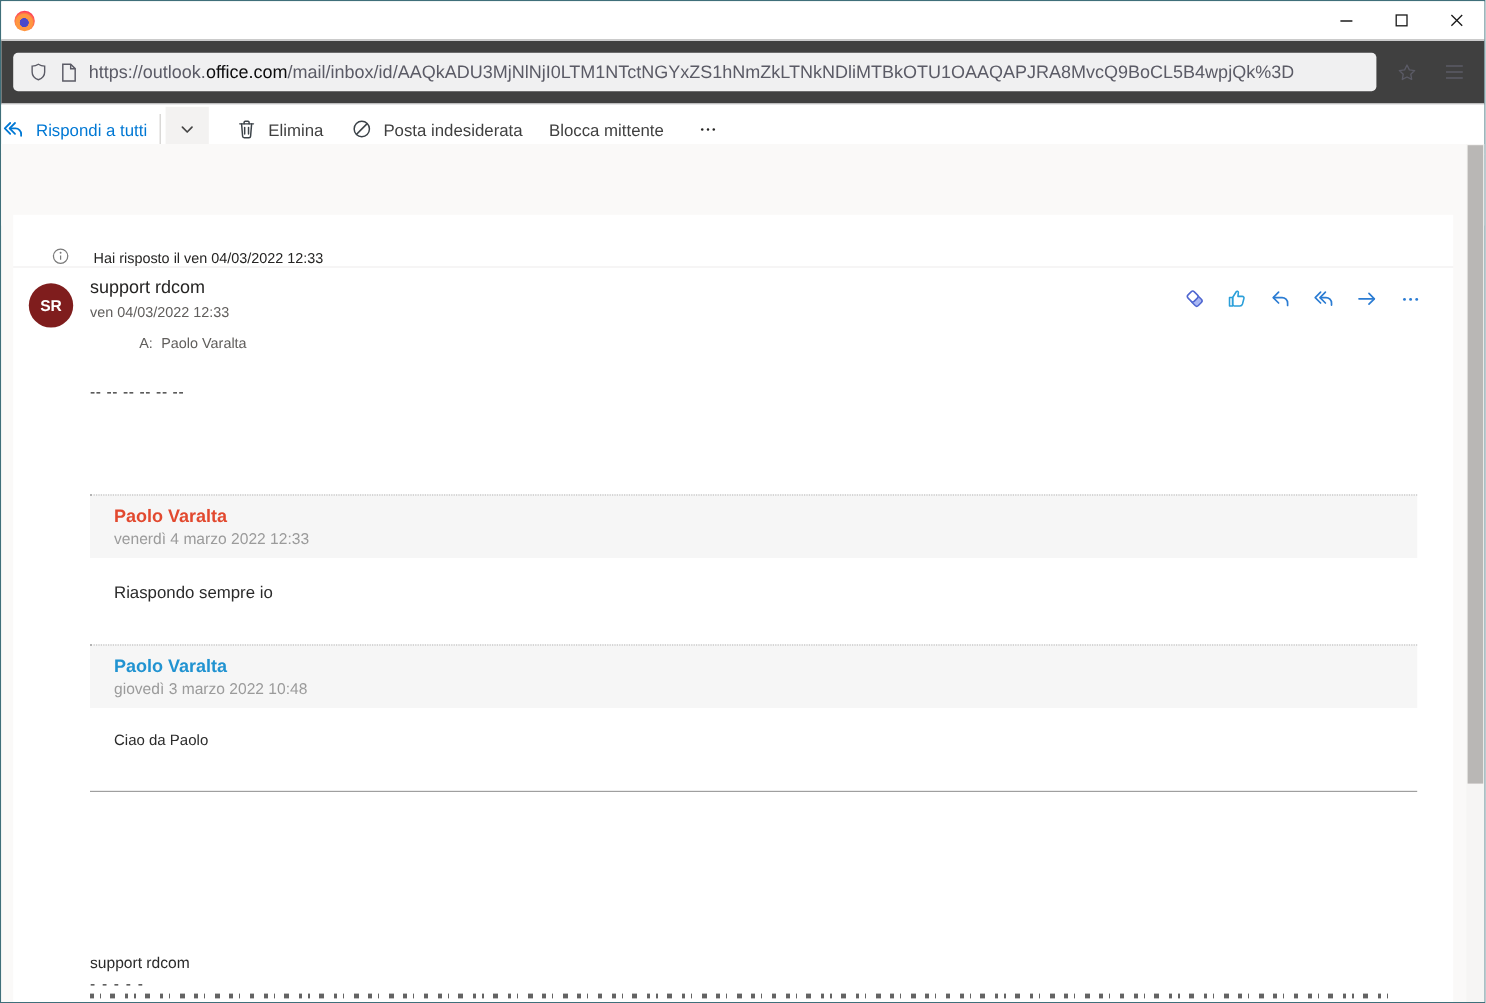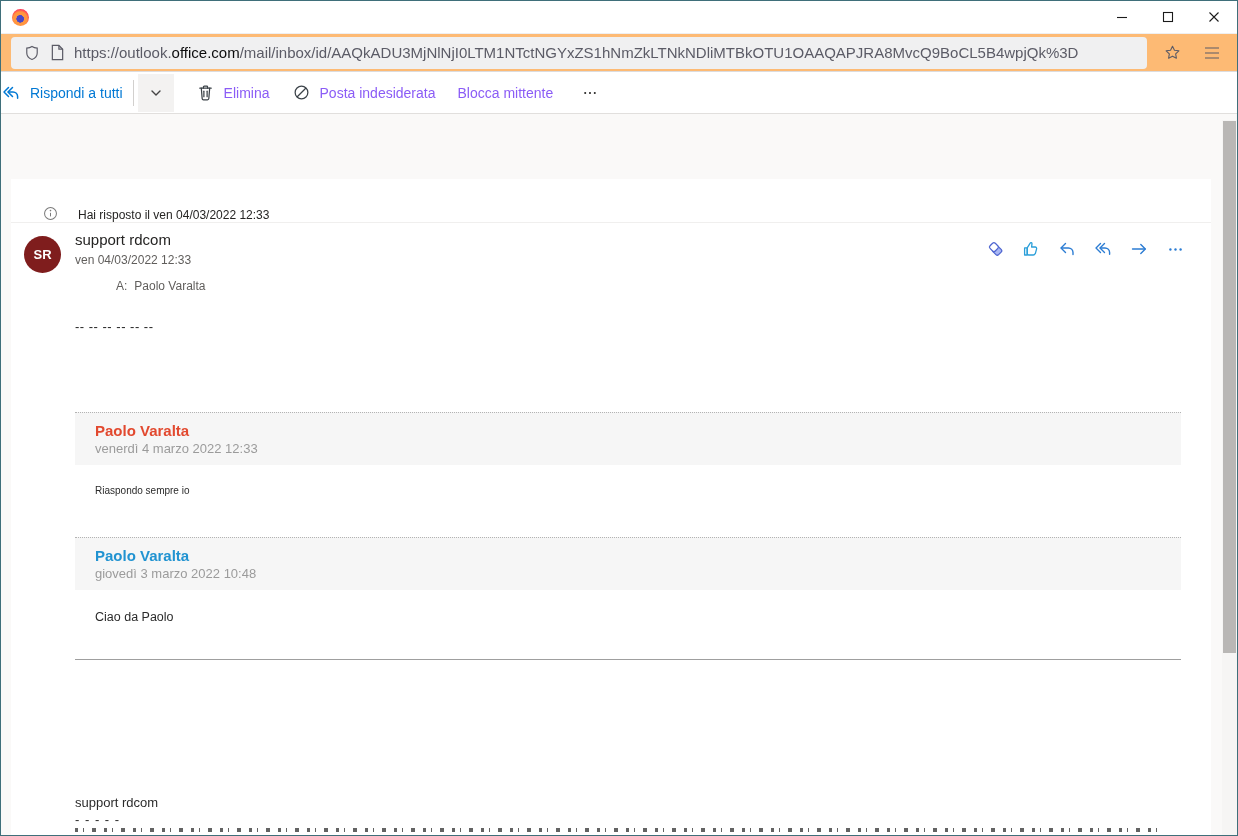--- a/index.html
+++ b/index.html
@@ -9,32 +9,32 @@
   
   .titlebar { height:32px; display:flex; align-items:center; padding-left:11px; background:#fff; }
   .ff-icon { width:17px; height:17px; border-radius:50%; margin-right:8px; flex:0 0 auto;
     background: radial-gradient(circle at 48% 58%, #4a47c9 0 27%, #ff9640 30% 52%, #ff4055 70%, #b5007f 100%); }
   .win-title { font-size:12px; color:#0c0c0d; white-space:nowrap; }
   .win-controls { margin-left:auto; display:flex; height:32px; }
   .win-btn { width:46px; height:32px; display:flex; align-items:center; justify-content:center; color:#1b1b1b; cursor:default; }
   .win-btn svg { display:block; }
 
   
-  .navbar { height:39px; display:flex; align-items:center; padding:0 8px 0 10px; background:#fdba74;
+  .navbar { height:54px; display:flex; align-items:center; padding:0 8px 0 10px; background:#404040;
     border-top:1px solid #efeff0; border-bottom:1px solid #dcdcde; }
   .urlbar { width:1142px; height:32px; background:#f0f0f1; border-radius:4px; display:flex; align-items:center;
     padding:0 12px; gap:9px; overflow:hidden; }
   .urlbar svg { flex:0 0 auto; }
   .url-text { font-size:15px; color:#5b5b66; white-space:nowrap; overflow:hidden; }
   .url-text .domain { color:#0c0c0d; }
   .nav-btn { width:34px; height:32px; display:flex; align-items:center; justify-content:center; color:#5b5b66; }
 
   
   .cmdbar { height:42px; display:flex; align-items:center; background:#fff; border-bottom:1px solid #e1dfdd; }
-  .cmd-item { display:flex; align-items:center; gap:9px; font-size:14px; color:#8b5cf6; white-space:nowrap; cursor:default; }
+  .cmd-item { display:flex; align-items:center; gap:9px; font-size:14px; color:#404040; white-space:nowrap; cursor:default; }
   .cmd-item.primary { color:#0078d4; }
   .cmd-sep { width:1px; height:26px; background:#d2d0ce; margin:0 4px 0 10px; }
   .cmd-drop { width:36px; height:38px; background:#f3f2f1; display:flex; align-items:center; justify-content:center; color:#444; }
   .cmd-gap { width:22px; }
   .cmd-icon { color:#3b4248; display:flex; }
 
   
   .subjectbar { height:59px; background:#faf9f8; padding:16px 0 0 22px; }
   .subjectbar h1 { font-size:20px; font-weight:700; color:#252423; letter-spacing:.1px; }
 
@@ -57,21 +57,21 @@
   .msg-action { width:36px; height:28px; display:flex; align-items:center; justify-content:center; color:#2b7cd3; }
 
   .body-dashes { position:absolute; left:64px; top:140px; font-size:13px; color:#1f1f1f; letter-spacing:.5px; }
 
   .quote-block { position:absolute; left:64px; width:1106px; height:53px; background:#f6f6f6;
     border-top:1px dotted #b3b3b3; padding:9px 0 0 20px; }
   .quote-block .q-name { font-size:15px; font-weight:700; }
   .quote-block .q-date { font-size:13px; color:#9b9b9b; margin-top:2px; }
   #quote1 { top:233px; }
   #quote2 { top:358px; }
-  .quote-body { position:absolute; left:84px; font-size:10px; color:#2b2b2b; }
+  .quote-body { position:absolute; left:84px; font-size:14px; color:#2b2b2b; }
   #qbody1 { top:306px; }
   #qbody2 { top:431px; font-size:12.5px; }
 
   .body-hr { position:absolute; left:64px; top:480px; width:1106px; border-top:1px solid #9f9f9f; }
 
   .sig-name { position:absolute; left:64px; top:616px; font-size:13px; color:#2b2b2b; }
   .sig-dashes { position:absolute; left:64px; top:633px; font-size:13px; color:#2b2b2b; letter-spacing:1px; }
   .clipped-line { position:absolute; left:64px; top:649px; width:1084px; height:4px; opacity:.8;
     background: repeating-linear-gradient(90deg,#3c3c3c 0 3px, transparent 3px 8px, #3c3c3c 8px 9px, transparent 9px 17px, #3c3c3c 17px 21px, transparent 21px 29px); }
 

